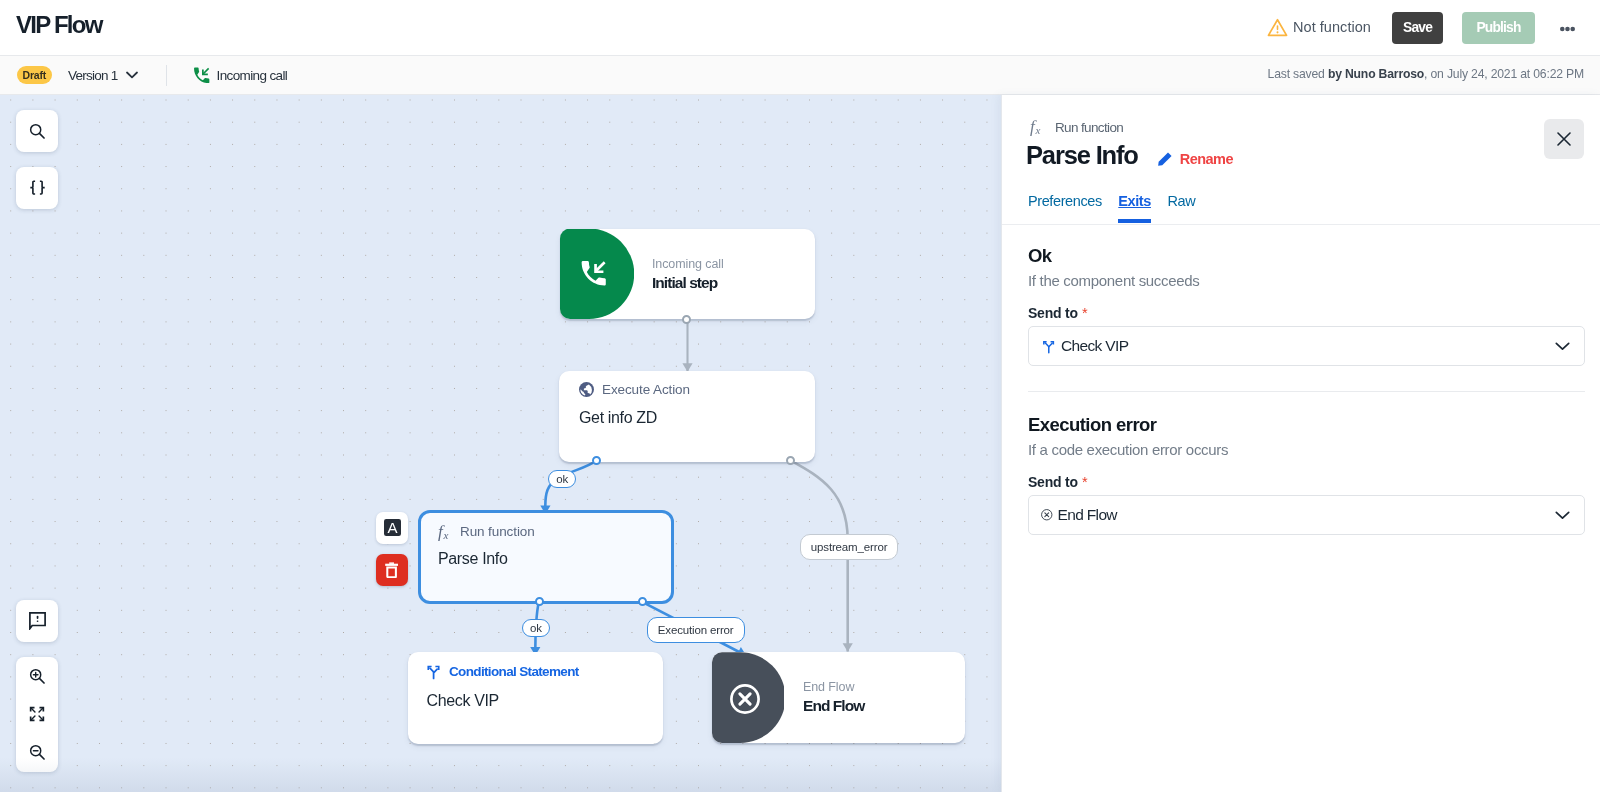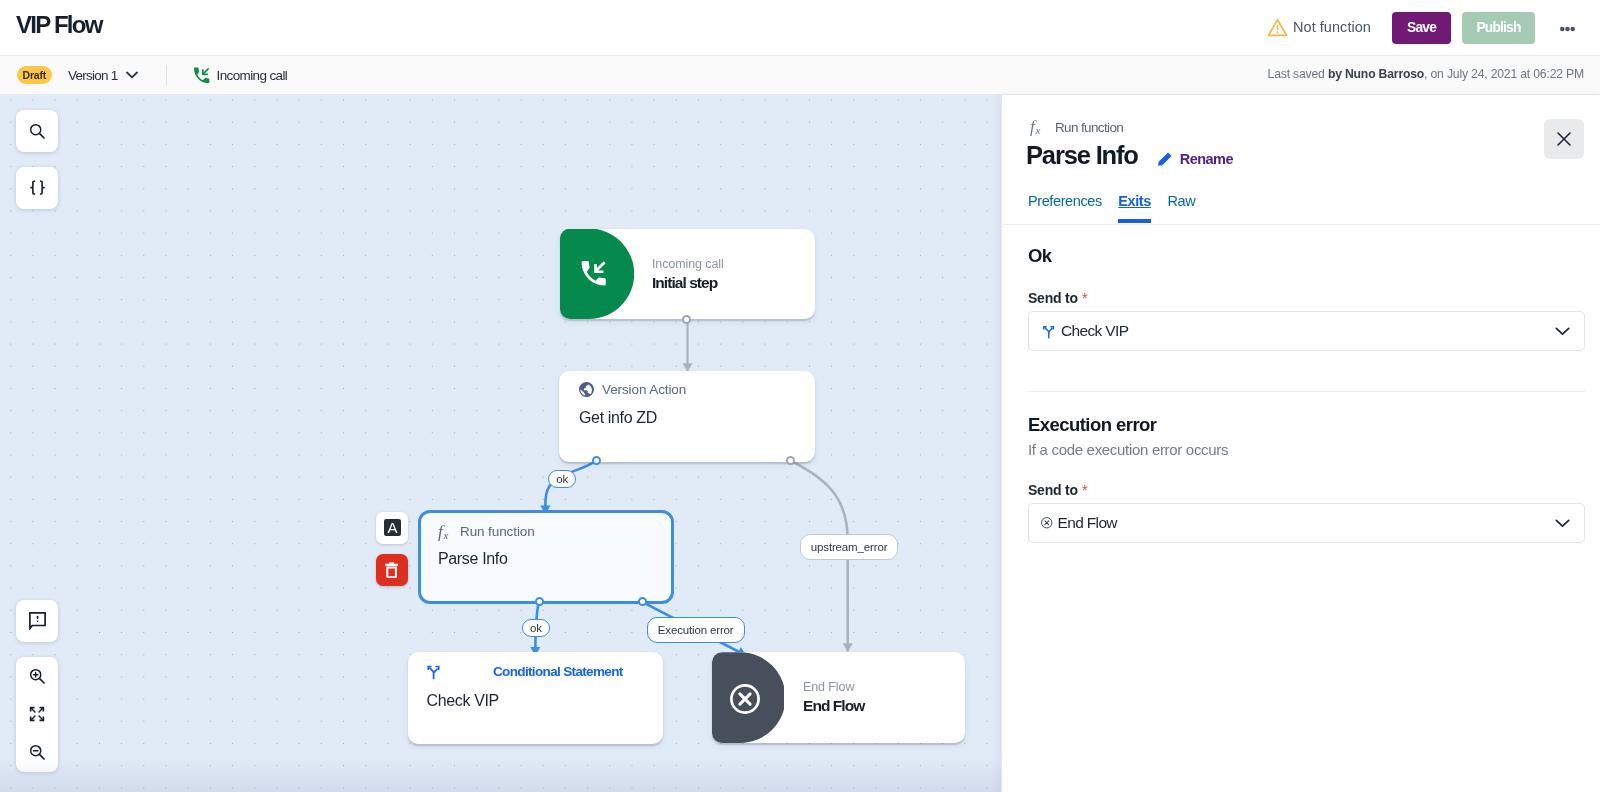--- a/index.html
+++ b/index.html
@@ -12,22 +12,22 @@
   }
   #app { position:relative; width:1600px; height:792px; }
 
   
   .topbar { position:absolute; left:0; top:0; width:1600px; height:56px;
             background:#fff; border-bottom:1px solid #e7e9ec; }
   .app-title { position:absolute; left:16px; top:11px; font-size:24px; font-weight:bold;
                letter-spacing:-1.75px; color:#16202b; }
   .warn-wrap { position:absolute; left:1267px; top:18px; display:flex; align-items:center; gap:5px; }
   .warn-text { font-size:14.5px; color:#4b5663; letter-spacing:0.05px; position:relative; top:-0.5px; }
-  .btn-save { position:absolute; left:1392px; top:12px; width:59px; height:32px;
-              background:#701a75; color:#fff; border-radius:4px; font-size:13.8px;
+  .btn-save { position:absolute; left:1392px; top:12px; width:51px; height:32px;
+              background:#404040; color:#fff; border-radius:4px; font-size:13.8px;
               letter-spacing:-0.8px; line-height:30px;
               font-weight:bold; display:flex; align-items:center; justify-content:center;
               cursor:pointer; }
   .btn-publish { position:absolute; left:1462px; top:12px; width:73px; height:32px;
                  background:#a5cbb5; color:#fff; border-radius:4px; font-size:13.8px;
                  letter-spacing:-0.8px; line-height:30px;
                  font-weight:bold; display:flex; align-items:center; justify-content:center; }
   .btn-more { position:absolute; left:1552px; top:18px; width:30px; height:21px;
               display:flex; align-items:center; justify-content:center; cursor:pointer; }
 
@@ -68,21 +68,21 @@
   
   .edges { position:absolute; left:0; top:0; }
   .node { position:absolute; background:#fff; border-radius:10px;
           box-shadow:0 1.5px 1.5px rgba(50,70,100,.22), 0 3px 6px rgba(50,70,100,.07); }
   .node.selected { background:#f7faff; border:3px solid #3d8ee0; border-radius:12px;
                    box-shadow:none; }
   .node-kind { position:absolute; display:flex; align-items:center; gap:7px; }
   .nk-label { font-size:13.5px; letter-spacing:-0.1px; }
   .nk-label.grey { color:#8b95a3; font-size:12.5px; }
   .nk-label.blue-grey { color:#5b6880; }
-  .nk-label.blue { color:#1565e2; font-weight:bold; letter-spacing:-0.65px;margin-left:44px; }
+  .nk-label.blue { color:#1565e2; font-weight:bold; letter-spacing:-0.65px; }
   .node-name { position:absolute; font-size:16px; color:#1b2733; letter-spacing:-0.35px; }
   .node-name.bold { font-weight:bold; font-size:15.5px; letter-spacing:-0.95px; color:#16202b; }
   .dshape { position:absolute; left:0; top:0; width:74px; height:100%;
             display:flex; align-items:center; justify-content:flex-start; padding-left:16px; }
   .node-start .dshape { padding-left:19.5px; }
   .node-start .dshape svg { position:relative; top:1.5px; }
   .node-end .dshape { width:72.4px; padding-left:16px; }
   .node-end .dshape svg { position:relative; top:3px; }
   .dshape.green { background:#05894c;
      clip-path:path("M10 0 H29 A45.25 45.25 0 0 1 29 90.5 H10 A10 10 0 0 1 0 80.5 V10 A10 10 0 0 1 10 0 Z"); }
@@ -105,32 +105,32 @@
   .panel { position:absolute; left:1001px; top:95px; width:599px; height:697px;
            background:#fff; border-left:1px solid #e4e7ec;
            box-shadow:-3px 0 8px rgba(90,110,140,.08); }
   .panel-close { position:absolute; left:542px; top:23.5px; width:40px; height:40px;
                  background:#e9eaec; border-radius:6px; display:flex; align-items:center;
                  justify-content:center; cursor:pointer; }
   .panel-kind { position:absolute; left:28px; top:24px; display:flex; align-items:center; gap:10px;
                 font-size:13.5px; color:#5b6673; letter-spacing:-0.63px; }
   .panel-title { position:absolute; left:24px; top:46px; display:flex; align-items:center; gap:19px; }
   .panel-title h1 { margin:0; font-size:25.5px; font-weight:bold; letter-spacing:-1.15px; color:#121a24; }
-  .rename { display:flex; align-items:center; gap:7px; color:#4c1d95; font-size:14.5px;
+  .rename { display:flex; align-items:center; gap:7px; color:#ef4444; font-size:14.5px;
             font-weight:bold; letter-spacing:-0.55px; cursor:pointer; position:relative; top:3px; }
   .tabs { position:absolute; left:26px; top:97.5px; display:flex; gap:16.5px; }
   .tab { font-size:14.5px; color:#0369a1; padding-bottom:10px; cursor:pointer;
          letter-spacing:-0.4px; border-bottom:3px solid transparent; }
   .tab.active { color:#1560e0; font-weight:bold; border-bottom-color:#1560e0; border-bottom-width:4px;text-decoration:underline; }
   .tabs-rule { position:absolute; left:0; top:129px; width:599px; height:1px; background:#ebedf0; }
   .sect { position:absolute; left:26px; width:557px; }
   .sect-h { font-size:18.5px; font-weight:bold; color:#101820; letter-spacing:-0.55px;
             line-height:19px; }
   .sect-sub { font-size:15px; color:#737d89; margin-top:8px; line-height:15px; letter-spacing:-0.31px; }
-  .field-label { font-size:14px; font-weight:bold; color:#1b2733; margin-top:26px;
+  .field-label { font-size:14px; font-weight:bold; color:#1b2733; margin-top:18px;
                  line-height:14px; letter-spacing:-0.23px; }
   .req { color:#e8412c; font-size:14.5px; font-weight:normal; position:relative; left:0.5px; top:0px; }
   .select { margin-top:6.5px; height:40px; border:1px solid #e0e3e7; border-radius:5px;
             display:flex; align-items:center; padding:0 14px 0 12px; cursor:pointer;
             justify-content:space-between; }
   .select .sel-in { display:flex; align-items:center; gap:5px; }
   .select .sel-label { font-size:15.5px; color:#1b2733; letter-spacing:-0.65px; }
   .sect-rule { position:absolute; left:26px; width:557px; height:1px; background:#e9ebee; }
 </style>
 </head>
@@ -229,21 +229,21 @@
 
     <div class="node" style="left:559px;top:276px;width:256px;height:91px">
       <div class="node-kind" style="left:19px;top:10px">
         <span style="display:flex">
           <svg width="17" height="17" viewBox="0 0 20 20">
               <circle cx="10" cy="10" r="8.8" fill="#4e5c82"></circle>
               <path d="M12.8 4.0 L10.0 5.6 L9.2 6.4 L9.2 8.2 L7.0 8.9 L6.9 10.8 L10.5 10.8 L11.4 11.9 L11.4 14.2 L13.4 14.4 L14.2 15.9 L15.9 13.8 L16.4 10.6 L15.6 7.0 Z" fill="#fff"></path>
               <path d="M3.2 9.6 L5.0 12.1 L6.4 12.5 L7.3 14.4 L8.7 15.7 L8.0 17.1 L5.6 16.0 L3.6 13.6 L2.9 11.4 Z" fill="#fff"></path>
             </svg>
         </span>
-        <span class="nk-label blue-grey">Version Action</span>
+        <span class="nk-label blue-grey">Execute Action</span>
       </div>
       <div class="node-name" style="left:20px;top:38px">Get info ZD</div>
       <div class="port blue" style="left:32.8px;top:85.4px"></div>
       <div class="port" style="left:227.3px;top:85.1px"></div>
     </div>
 
     <div class="node selected" style="left:418px;top:415px;width:256px;height:94px">
       <div class="node-kind" style="left:17px;top:8.5px">
         <span style="display:flex">
           <svg width="15" height="19" viewBox="0 0 15 19">
@@ -392,20 +392,21 @@
     </div>
     <div class="tabs">
       <div class="tab">Preferences</div>
       <div class="tab active">Exits</div>
       <div class="tab">Raw</div>
     </div>
     <div class="tabs-rule"></div>
 
     <div class="sect" style="top:150.5px">
       <div class="sect-h">Ok</div>
+      <div class="sect-sub">If the component succeeds</div>
       <div class="field-label"><span>Send to</span> <span class="req">*</span></div>
       <div class="select">
         <div class="sel-in">
           <span style="display:flex">
             <svg width="15" height="15" viewBox="0 0 16 16">
                 <path d="M8.3 14.6 V8.9 C8.3 8.1 7.9 7.6 7.4 7.1 L4.4 4.1" fill="none" stroke="#1565e2" stroke-width="1.6" stroke-linecap="round"></path>
                 <path d="M8.6 8.0 L11.9 4.6" fill="none" stroke="#1565e2" stroke-width="1.6" stroke-linecap="round"></path>
                 <path d="M2.2 2.0 L6.0 2.0 L6.0 3.6 L3.8 3.6 L3.8 5.8 L2.2 5.8 Z" fill="#1565e2"></path>
                 <path d="M14.0 2.0 L10.2 2.0 L10.2 3.6 L12.4 3.6 L12.4 5.8 L14.0 5.8 Z" fill="#1565e2"></path>
               </svg>

